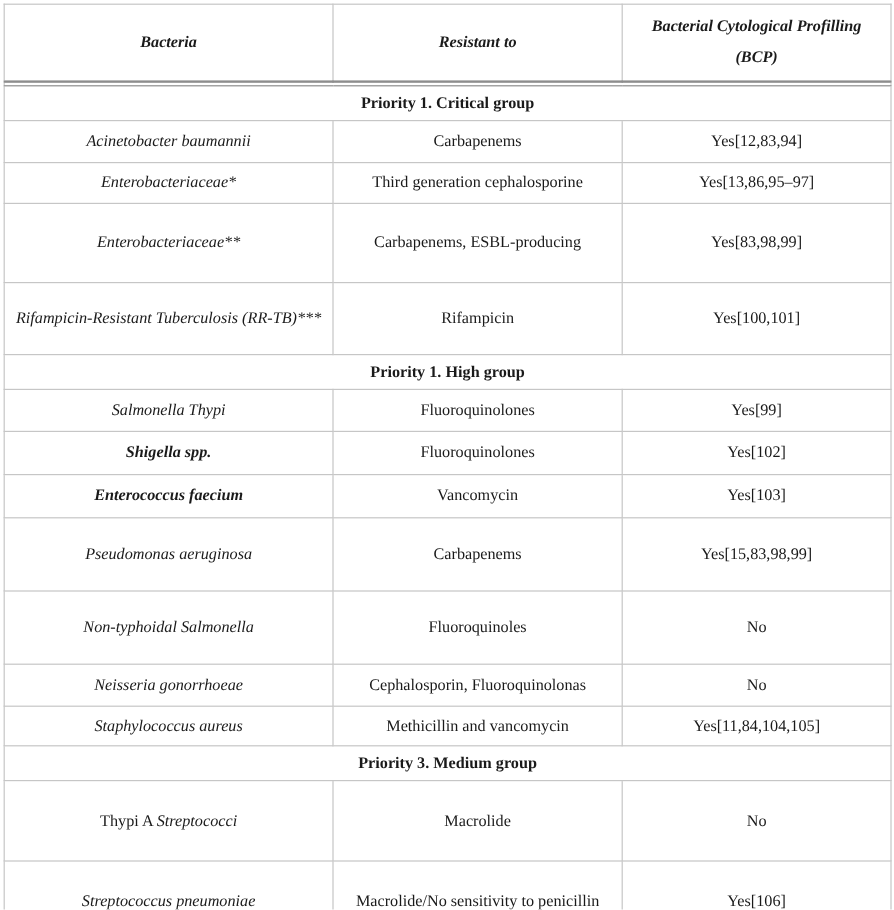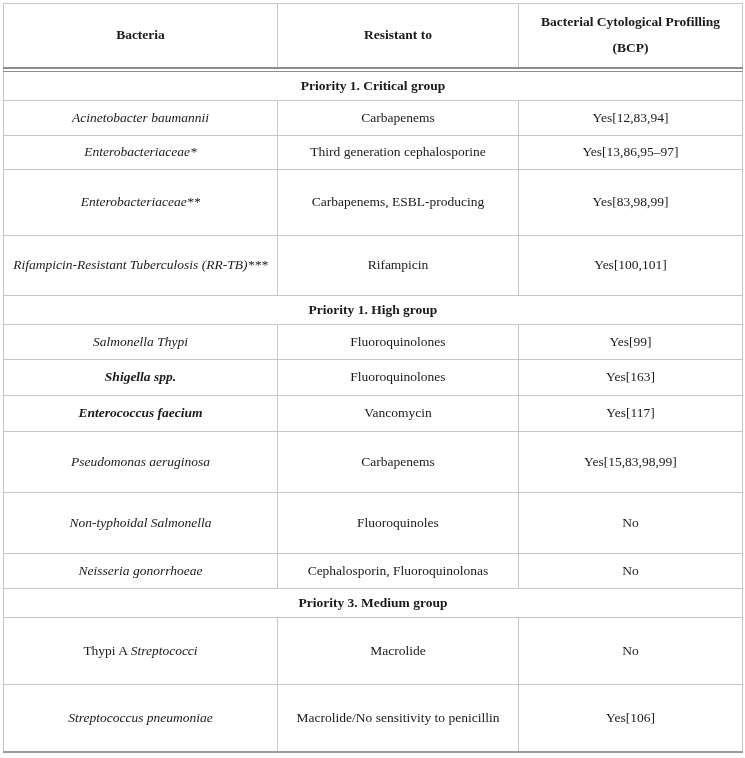--- a/index.html
+++ b/index.html
@@ -31,20 +31,21 @@
     text-align: center;
     vertical-align: middle;
     font-size: 13.5px;
     line-height: 1.25;
     padding: 2px 6px;
     font-weight: normal;
   }
   tr.header-row th {
     font-weight: bold;
     height: 59px;
+    font-style: italic;
   }
   tr.header-row th .bcp-line2 {
     margin-top: 9px;
   }
   tr.divider-row td {
     padding: 0;
     height: 2px;
     border-top: 2px solid #8d8d8d;
     border-bottom: 1px solid #8d8d8d;
     border-left: none;
@@ -120,41 +121,46 @@
     </tr>
 
     <tr>
       <td class="bacteria h30"><i>Salmonella Thypi</i></td>
       <td>Fluoroquinolones</td>
       <td>Yes[99]</td>
     </tr>
     <tr>
       <td class="bacteria h31"><i>Shigella spp.</i></td>
       <td>Fluoroquinolones</td>
-      <td>Yes[163]</td>
+      <td>Yes[102]</td>
     </tr>
     <tr>
       <td class="bacteria h31"><i>Enterococcus faecium</i></td>
       <td>Vancomycin</td>
-      <td>Yes[117]</td>
+      <td>Yes[103]</td>
     </tr>
     <tr>
       <td class="bacteria h56"><i>Pseudomonas aeruginosa</i></td>
       <td>Carbapenems</td>
       <td>Yes[15,83,98,99]</td>
     </tr>
     <tr>
       <td class="bacteria h56"><i>Non-typhoidal Salmonella</i></td>
       <td>Fluoroquinoles</td>
       <td>No</td>
     </tr>
     <tr>
       <td class="bacteria h30"><i>Neisseria gonorrhoeae</i></td>
       <td>Cephalosporin, Fluoroquinolonas</td>
       <td>No</td>
+    </tr>
+    <tr>
+      <td class="bacteria h28"><i>Staphylococcus aureus</i></td>
+      <td>Methicillin and vancomycin</td>
+      <td>Yes[11,84,104,105]</td>
     </tr>
 
     <tr class="section-row">
       <td colspan="3">Priority 3. Medium group</td>
     </tr>
 
     <tr>
       <td class="bacteria h62"><span>Thypi A </span><i>Streptococci</i></td>
       <td>Macrolide</td>
       <td>No</td>

